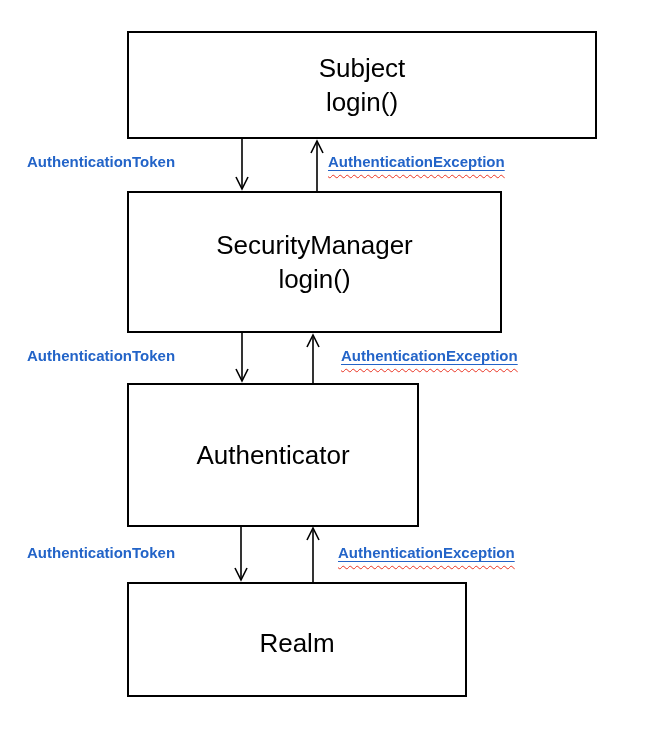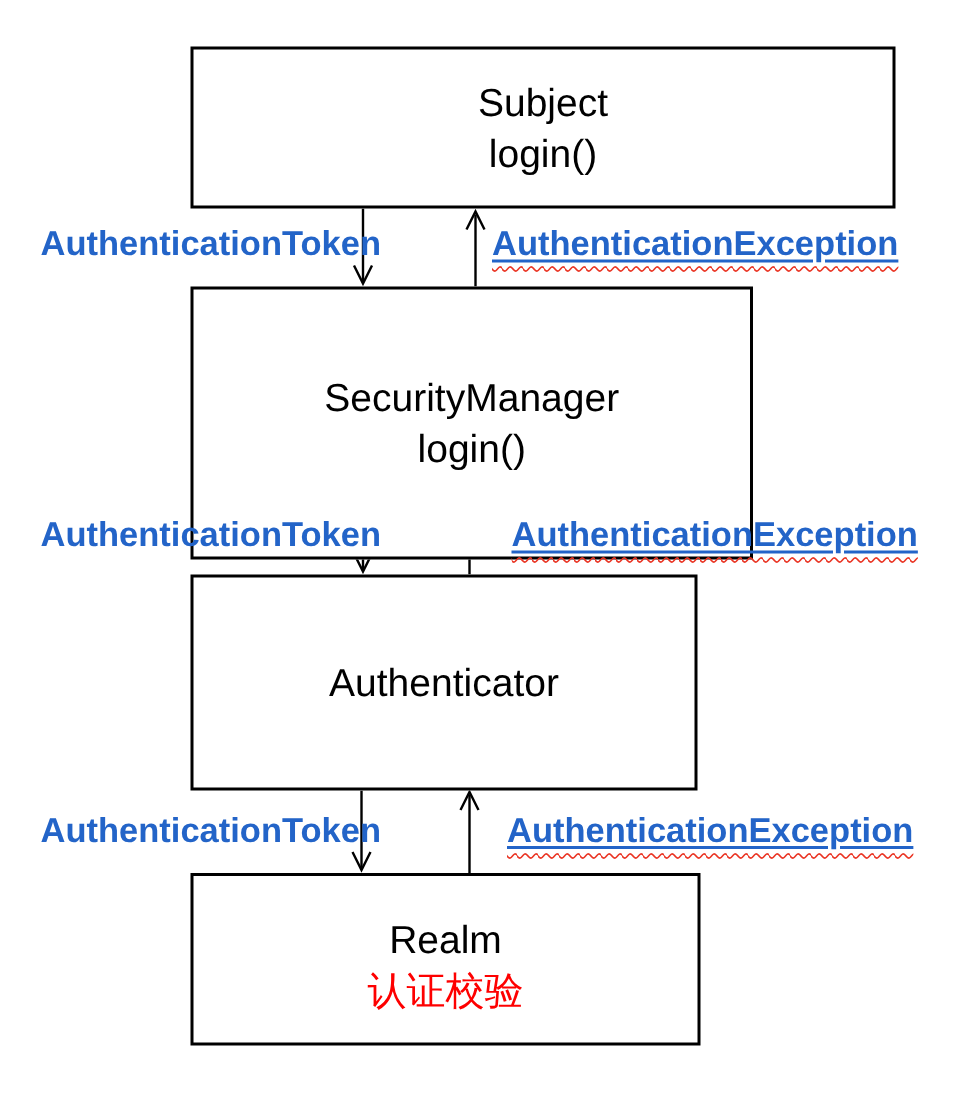--- a/index.html
+++ b/index.html
@@ -7,25 +7,25 @@
     width:649px;height:745px;background:#ffffff;position:relative;
     font-family:"Liberation Sans","DejaVu Sans",sans-serif;overflow:hidden;
   }
   .canvas{position:absolute;left:0;top:0;width:649px;height:745px;}
   .flow-box{
     position:absolute;border:2px solid #000;background:#fff;box-sizing:border-box;
     display:flex;flex-direction:column;justify-content:center;align-items:center;
     text-align:center;font-size:26px;line-height:34px;color:#000;
   }
   .box-subject{left:127px;top:31px;width:470px;height:108px;}
-  .box-security-manager{left:127px;top:191px;width:375px;height:182px;}
-  .box-authenticator{left:127px;top:383px;width:338px;height:144px;}
+  .box-security-manager{left:127px;top:191px;width:375px;height:142px;}
+  .box-authenticator{left:127px;top:383px;width:292px;height:144px;}
   .box-realm{left:127px;top:582px;width:340px;height:115px;padding-top:6px;}
   .edge-label{
-    position:absolute;font-size:23px;line-height:24px;font-weight:bold;
+    position:absolute;font-size:15px;line-height:24px;font-weight:bold;
     color:#2364c8;white-space:nowrap;
   }
   .wavy-red{
     text-decoration-line:underline;text-decoration-style:wavy;
     text-decoration-color:#ea3423;text-decoration-thickness:1px;
     text-underline-offset:7px;
   }
   .solid-underline{
     text-decoration-line:underline;text-decoration-style:solid;
     text-decoration-color:currentColor;text-decoration-thickness:2px;
@@ -80,21 +80,20 @@
     <div>SecurityManager</div>
     <div>login()</div>
   </div>
 
   <div class="flow-box box-authenticator">
     <div>Authenticator</div>
   </div>
 
   <div class="flow-box box-realm">
     <div>Realm</div>
-    <div class="realm-annotation">认证校验</div>
   </div>
 
   <div class="edge-label" style="left:27px;top:150px">AuthenticationToken</div>
   <div class="edge-label" style="left:328px;top:150px">
     <span class="wavy-red"><span class="solid-underline">AuthenticationException</span></span>
   </div>
 
   <div class="edge-label" style="left:27px;top:344px">AuthenticationToken</div>
   <div class="edge-label" style="left:341px;top:344px">
     <span class="wavy-red"><span class="solid-underline">AuthenticationException</span></span>

